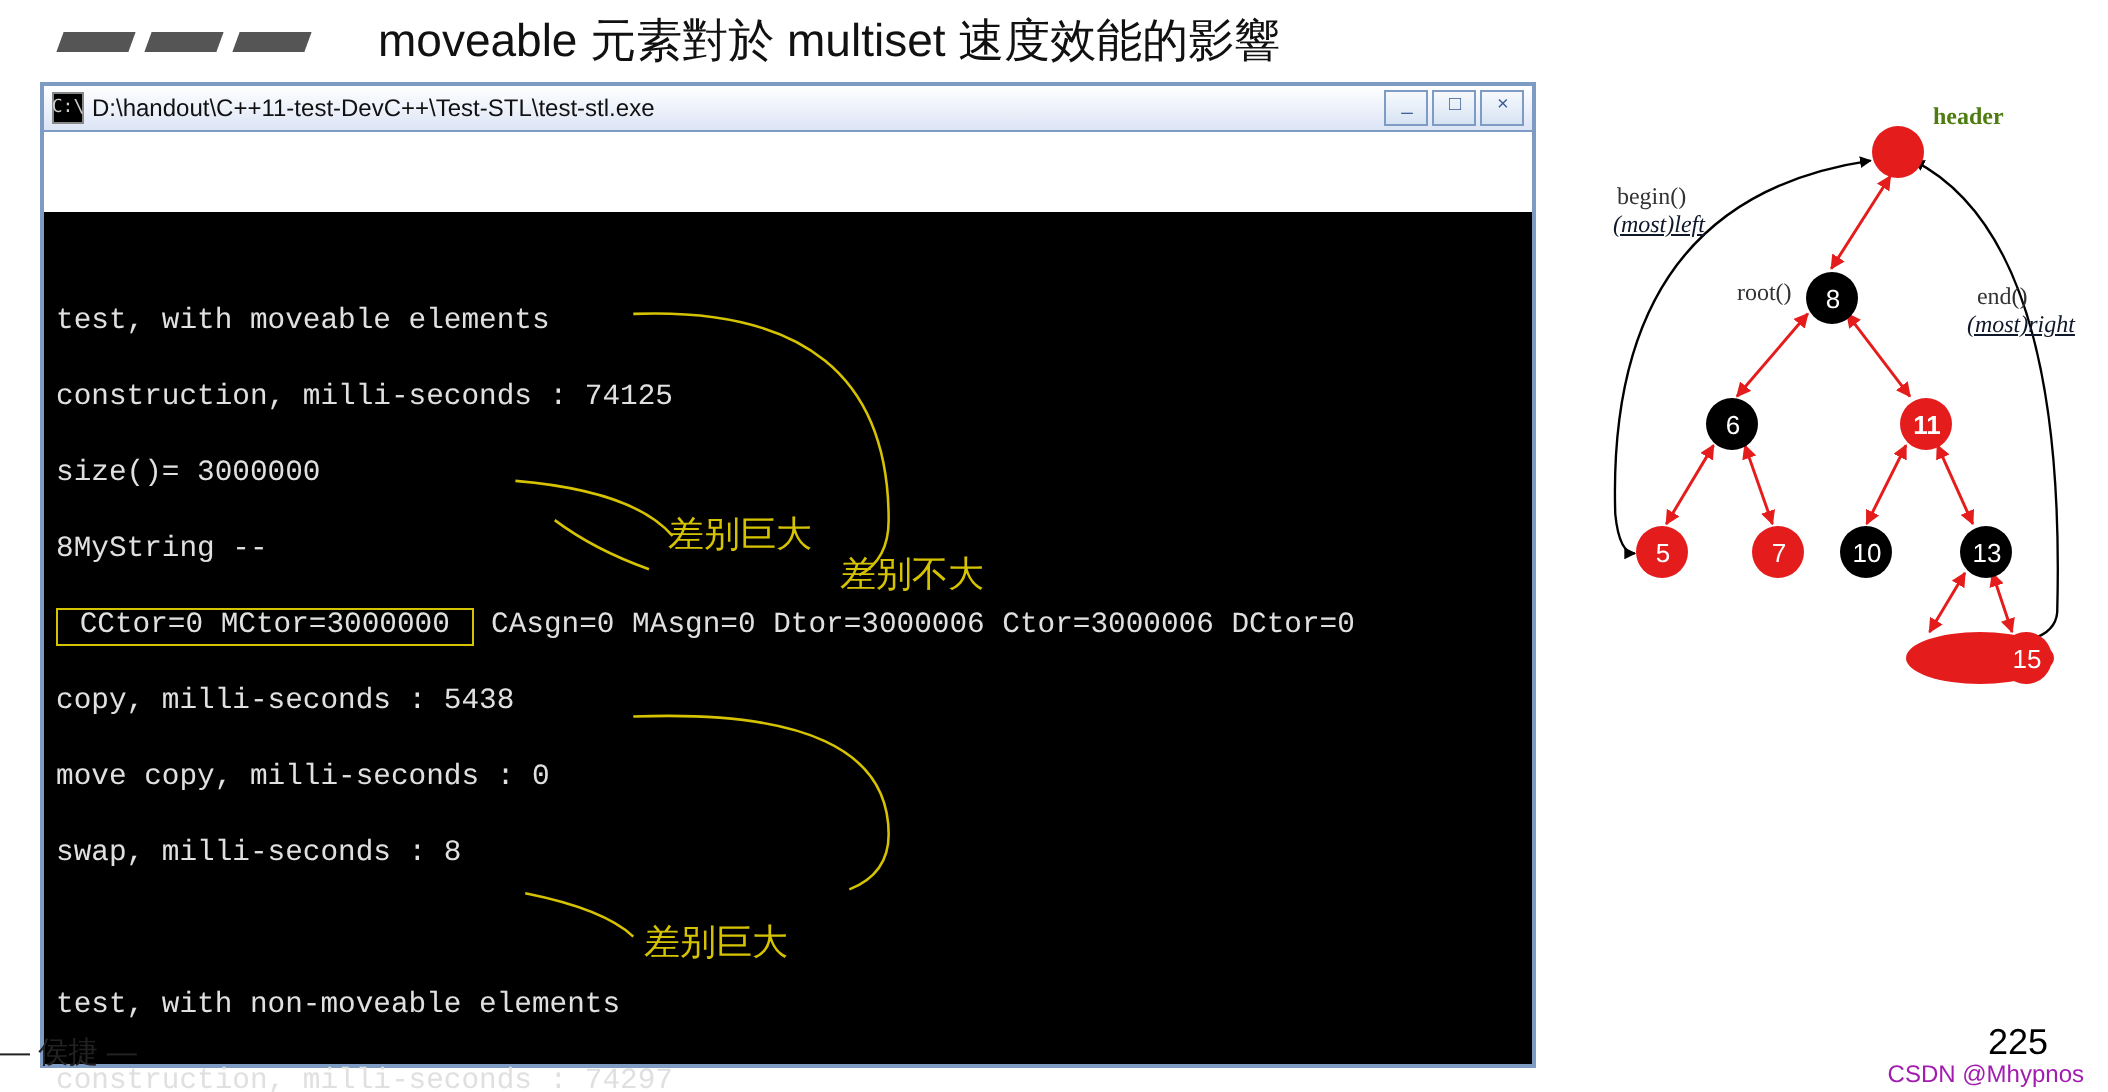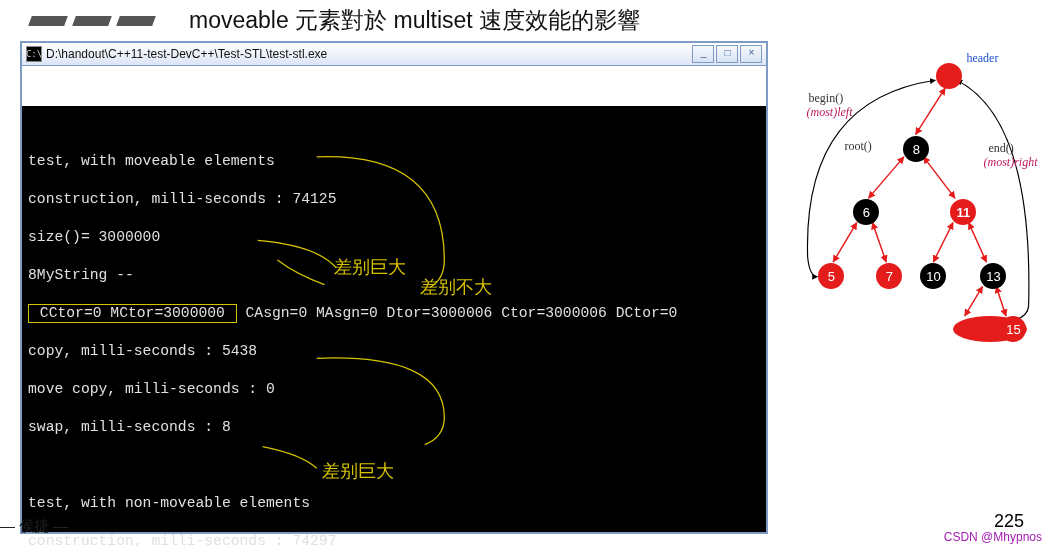--- a/index.html
+++ b/index.html
@@ -138,22 +138,22 @@
     color:#fff;
     font-family: sans-serif;
   }
   .black { background:#000; }
   .red { background:#e51c1c; }
   .tlabel {
     position:absolute;
     font-size:12px;
     color:#333;
   }
-  .italic-label { font-style: italic; color:#be185d; }
-  .green-label { color:#1d4ed8; font-weight:normal; font-style:normal;}
+  .italic-label { font-style: italic; color:#0f172a;text-decoration:underline; }
+  .green-label { color:#4d7c0f; font-weight:bold; font-style:normal;}
   
   .footer {
     position:absolute;
     bottom:10px;
     width:100%;
     font-size:15px;
     color:#222;
   }
   .pagenum {
     position:absolute;
@@ -250,21 +250,21 @@
       <line x1="70" y1="185" x2="46" y2="225" stroke="#e51c1c" stroke-width="1.5" marker-end="url(#arr)" marker-start="url(#arr)"></line>
       <line x1="86" y1="185" x2="100" y2="225" stroke="#e51c1c" stroke-width="1.5" marker-end="url(#arr)" marker-start="url(#arr)"></line>
       <line x1="168" y1="185" x2="148" y2="225" stroke="#e51c1c" stroke-width="1.5" marker-end="url(#arr)" marker-start="url(#arr)"></line>
       <line x1="184" y1="185" x2="202" y2="225" stroke="#e51c1c" stroke-width="1.5" marker-end="url(#arr)" marker-start="url(#arr)"></line>
       <line x1="198" y1="250" x2="180" y2="280" stroke="#e51c1c" stroke-width="1.5" marker-end="url(#arr)" marker-start="url(#arr)"></line>
       <line x1="212" y1="250" x2="222" y2="280" stroke="#e51c1c" stroke-width="1.5" marker-end="url(#arr)" marker-start="url(#arr)"></line>
     </svg>
     <span class="tlabel green-label" style="top:10px; left:178px;">header</span>
     <span class="tlabel" style="top:50px; left:20px;">begin()</span>
     <span class="tlabel italic-label" style="top:64px; left:18px;">(most)left</span>
-    <span class="tlabel" style="top:98px; left:56px;">root()</span>
+    <span class="tlabel" style="top:98px; left:80px;">root()</span>
     <span class="tlabel" style="top:100px; left:200px;">end()</span>
     <span class="tlabel italic-label" style="top:114px; left:195px;">(most)right</span>
 
     <div class="tnode red" style="top:22px; left:148px;"></div>
     <div class="tnode black" style="top:95px; left:115px;">8</div>
     <div class="tnode black" style="top:158px; left:65px;">6</div>
     <div class="tnode red" style="top:158px; left:162px;font-weight:bold;">11</div>
     <div class="tnode red" style="top:222px; left:30px;">5</div>
     <div class="tnode red" style="top:222px; left:88px;">7</div>
     <div class="tnode black" style="top:222px; left:132px;">10</div>

